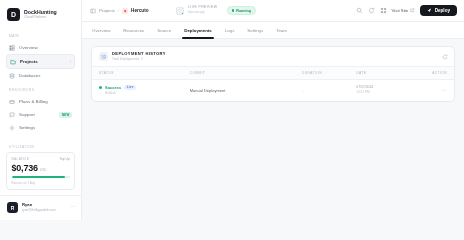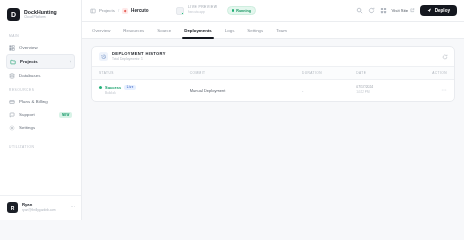--- a/index.html
+++ b/index.html
@@ -288,20 +288,34 @@
             <circle cx="8" cy="8" r="2.2"></circle>
             <path d="M8 1.5v1.8M8 12.7v1.8M1.5 8h1.8M12.7 8h1.8M3.6 3.6l1.3 1.3M11.1 11.1l1.3 1.3M12.4 3.6l-1.3 1.3M4.9 11.1l-1.3 1.3"></path>
           </svg>
         </span>
         <span class="nav-text">Settings</span>
       </div>
     </div>
 
     <div class="bal-wrap">
       <div class="nav-label" style="padding-left:3px">Utilization</div>
+      <div class="bal-card">
+        <div class="bal-top">
+          <span class="bal-label">Balance</span>
+          <span class="bal-topup">Top Up</span>
+        </div>
+        <div class="bal-val">
+          <span class="bal-num">$0,736</span>
+          <span class="bal-unit">USD</span>
+        </div>
+        <div class="bal-bar">
+          <div class="bal-fill" id="balFill" style="width: 92%;"></div>
+        </div>
+        <div class="bal-note">Renews on 1 Aug</div>
+      </div>
     </div>
 
     <div class="spacer"></div>
 
     <div class="user">
       <div class="avatar">R</div>
       <div class="user-txt">
         <div class="user-name">Ryan</div>
         <div class="user-mail">ryan@thrillygardeb.com</div>
       </div>

